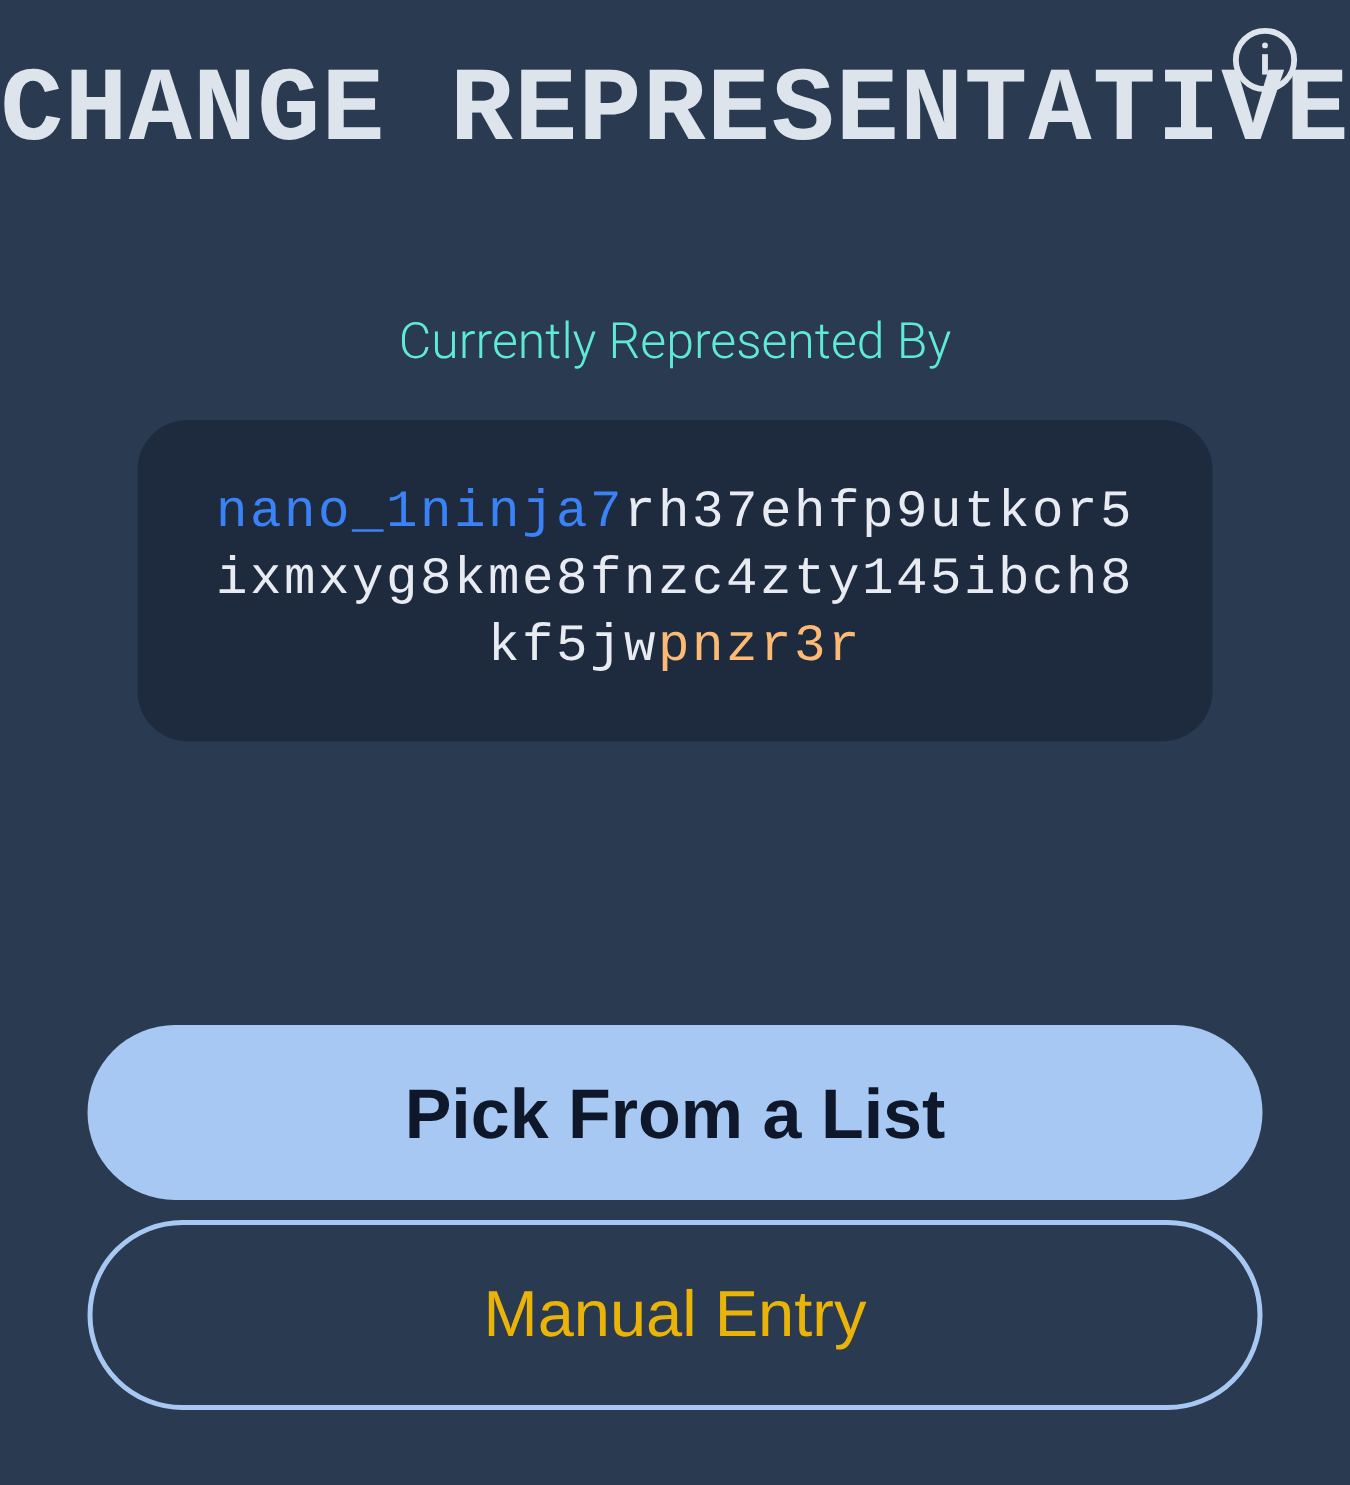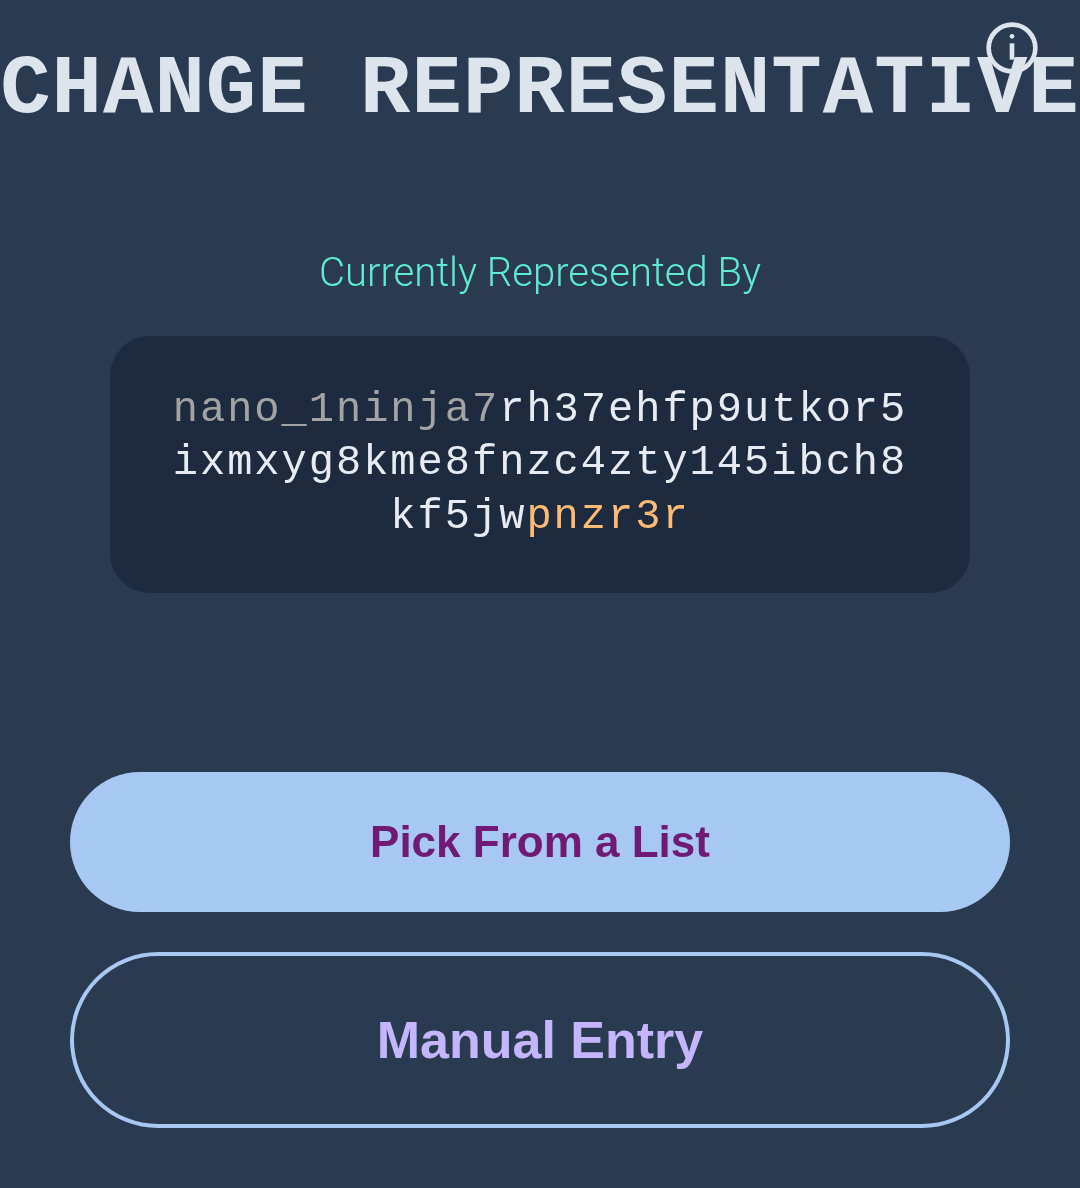--- a/index.html
+++ b/index.html
@@ -56,56 +56,56 @@
       text-align: center;
     }
     .address-text {
       font-family: 'Courier New', Courier, monospace;
       font-size: 42px;
       line-height: 1.28;
       letter-spacing: 2px;
       word-break: break-all;
     }
     .address-prefix {
-      color: #a3a3a3;
+      color: #3b82f6;
     }
     .address-middle {
       color: #e8ecf2;
     }
     .address-suffix {
       color: #fdba74;
     }
     .button-container {
       position: absolute;
       bottom: 60px;
       left: 0;
       right: 0;
       padding: 0 70px;
     }
     .primary-button {
       width: 100%;
       height: 140px;
       background-color: #a7c8f2;
       border: none;
       border-radius: 100px;
-      font-size: 44px;
+      font-size: 56px;
       font-weight: 600;
-      color: #701a75;
+      color: #0f172a;
       cursor: pointer;
-      margin-bottom: 40px;
+      margin-bottom: 16px;
     }
     .secondary-button {
       width: 100%;
-      height: 176px;
+      height: 152px;
       background-color: transparent;
       border: 4px solid #a7c8f2;
       border-radius: 100px;
       font-size: 52px;
-      font-weight: 700;
-      color: #c4b5fd;
+      font-weight: 400;
+      color: #eab308;
       cursor: pointer;
     }
   </style>
 </head>
 <body>
 
 <div class="info-button">
   <svg viewBox="0 0 24 24" fill="none" stroke="#dde4ec" stroke-width="2">
     <circle cx="12" cy="12" r="10"></circle>
     <line x1="12" y1="10" x2="12" y2="17"></line>

